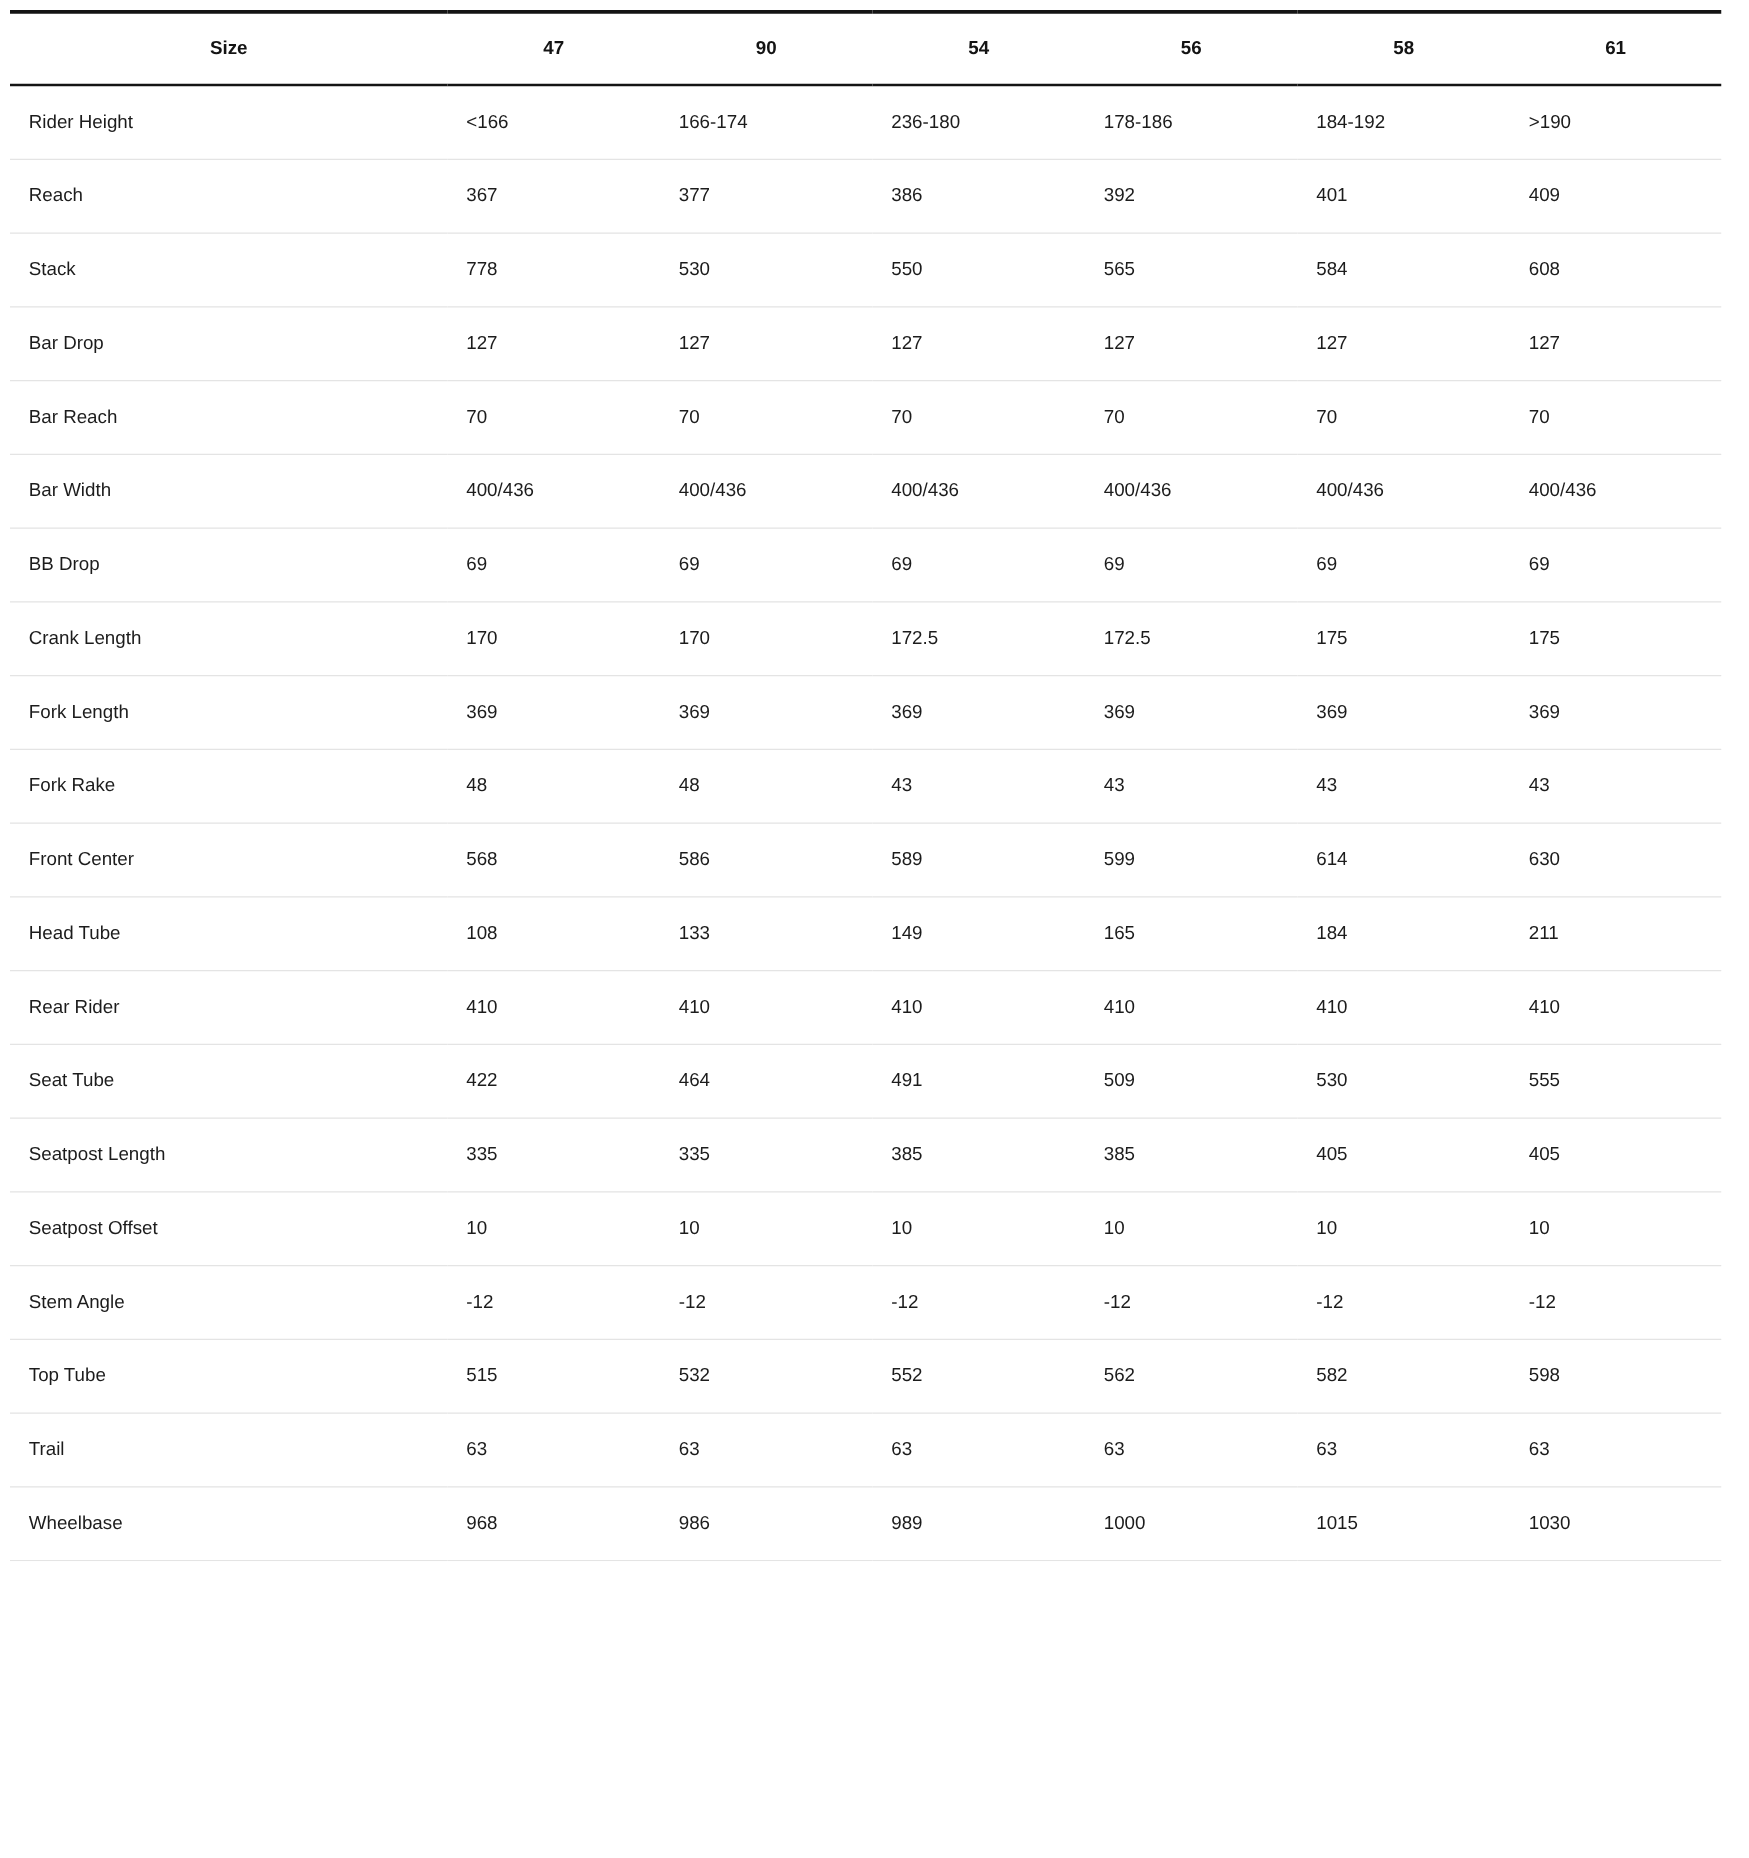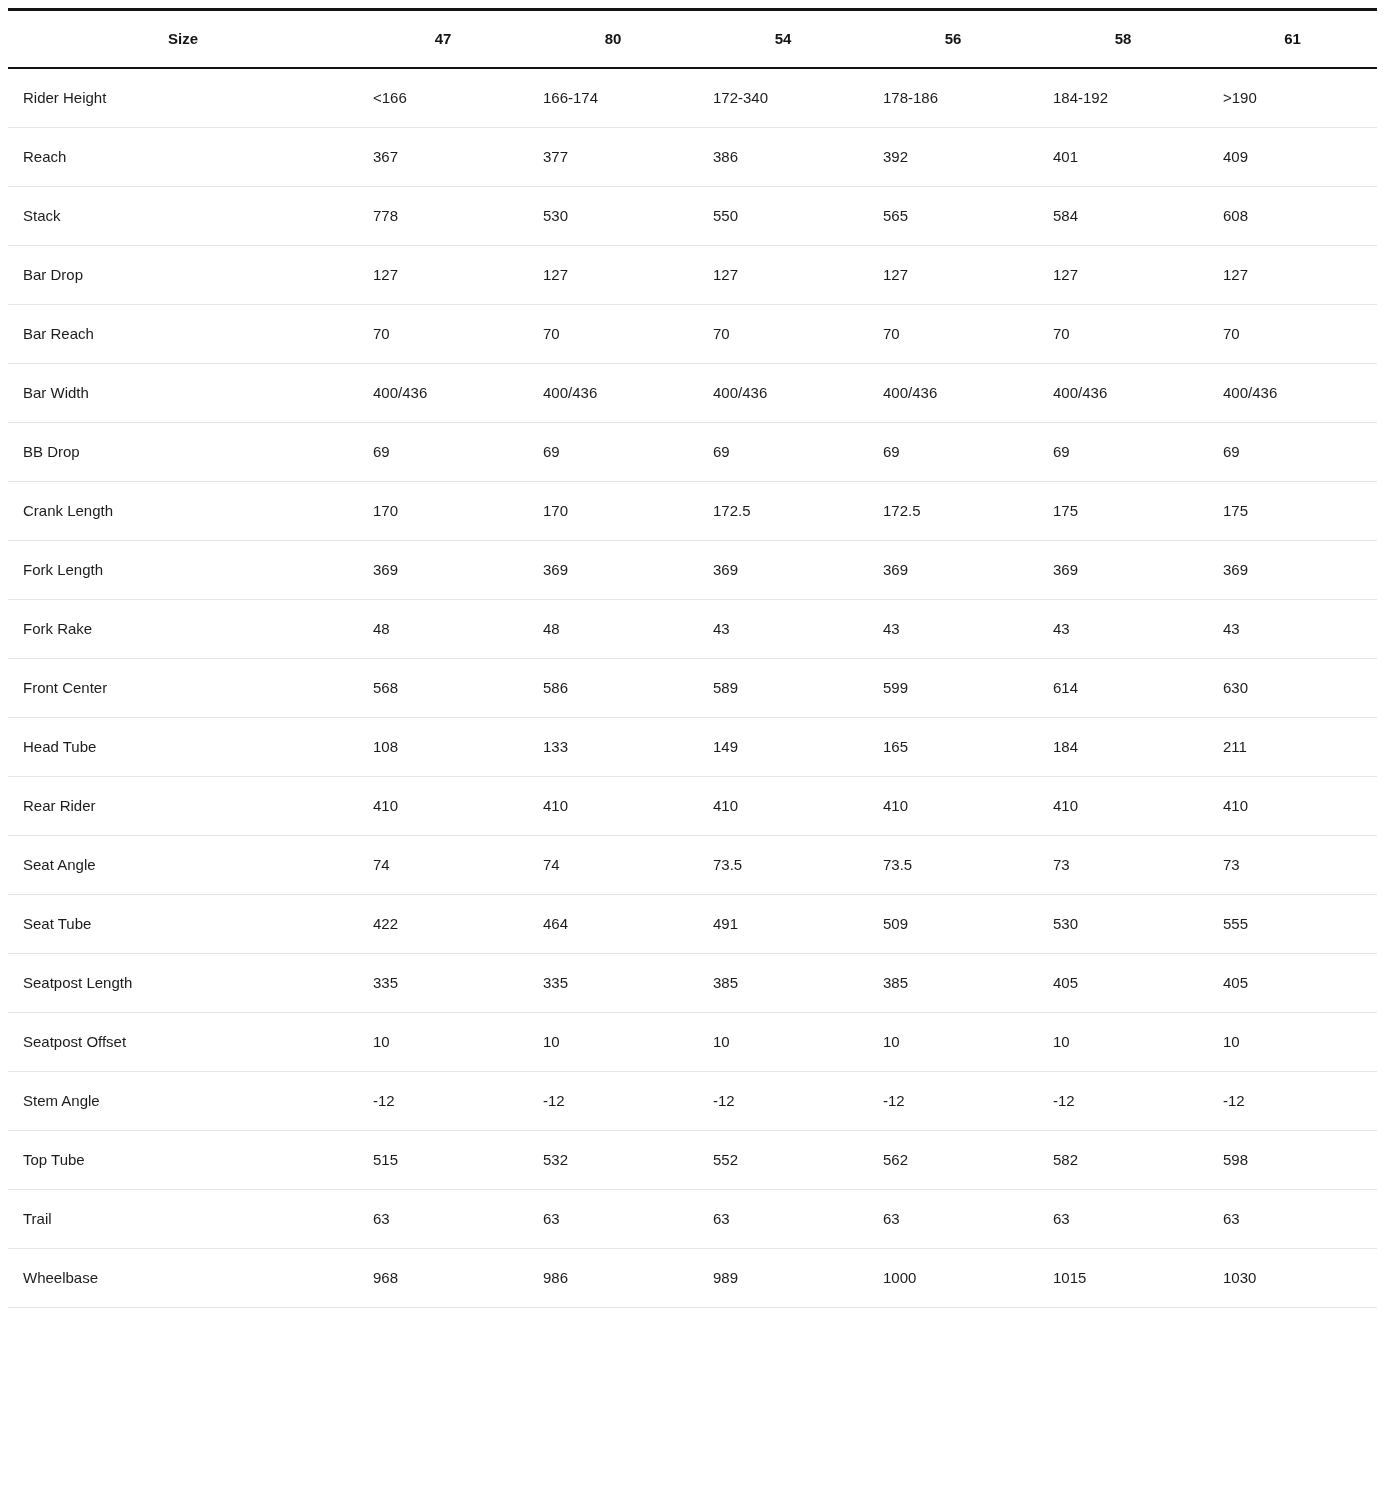--- a/index.html
+++ b/index.html
@@ -54,33 +54,33 @@
       <col class="c-size">
       <col class="c-size">
       <col class="c-size">
       <col class="c-size">
       <col class="c-last">
     </colgroup>
     <thead>
       <tr>
           <th>Size</th>
           <th>47</th>
-          <th>80</th>
+          <th>90</th>
           <th>54</th>
           <th>56</th>
           <th>58</th>
           <th>61</th>
         </tr>
     </thead>
     <tbody>
         <tr>
           <td>Rider Height</td>
           <td>&lt;166</td>
           <td>166-174</td>
-          <td>172-340</td>
+          <td>236-180</td>
           <td>178-186</td>
           <td>184-192</td>
           <td>&gt;190</td>
         </tr>
         <tr>
           <td>Reach</td>
           <td>367</td>
           <td>377</td>
           <td>386</td>
           <td>392</td>
@@ -180,29 +180,20 @@
         <tr>
           <td>Rear Rider</td>
           <td>410</td>
           <td>410</td>
           <td>410</td>
           <td>410</td>
           <td>410</td>
           <td>410</td>
         </tr>
         <tr>
-          <td>Seat Angle</td>
-          <td>74</td>
-          <td>74</td>
-          <td>73.5</td>
-          <td>73.5</td>
-          <td>73</td>
-          <td>73</td>
-        </tr>
-        <tr>
           <td>Seat Tube</td>
           <td>422</td>
           <td>464</td>
           <td>491</td>
           <td>509</td>
           <td>530</td>
           <td>555</td>
         </tr>
         <tr>
           <td>Seatpost Length</td>

